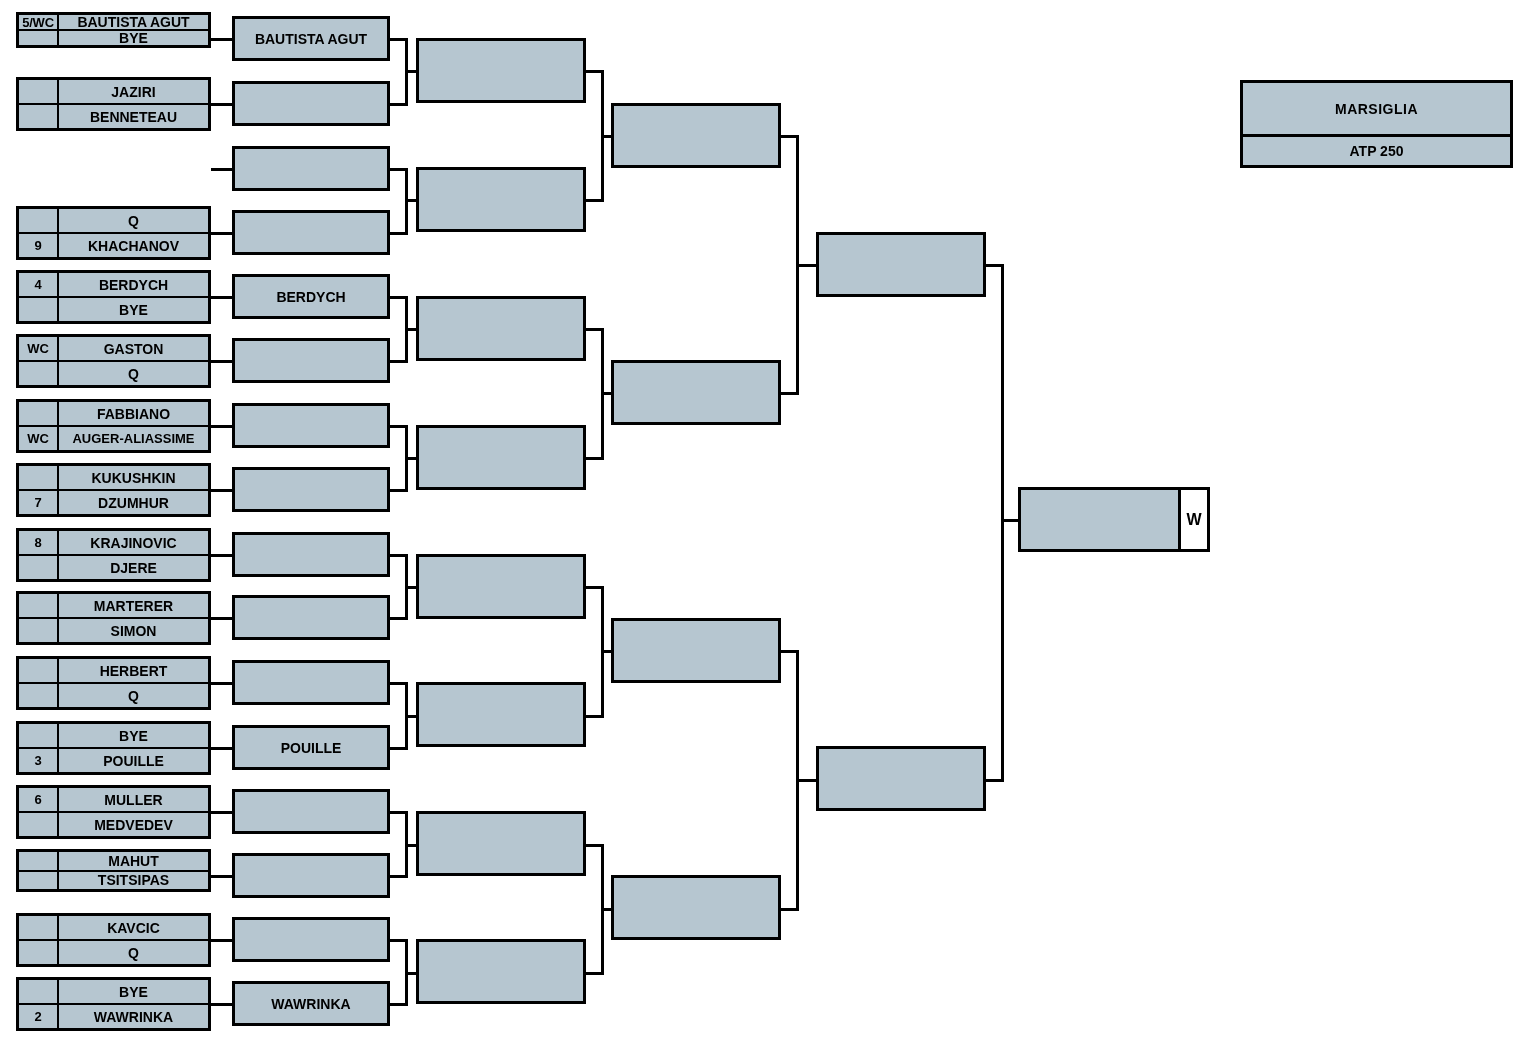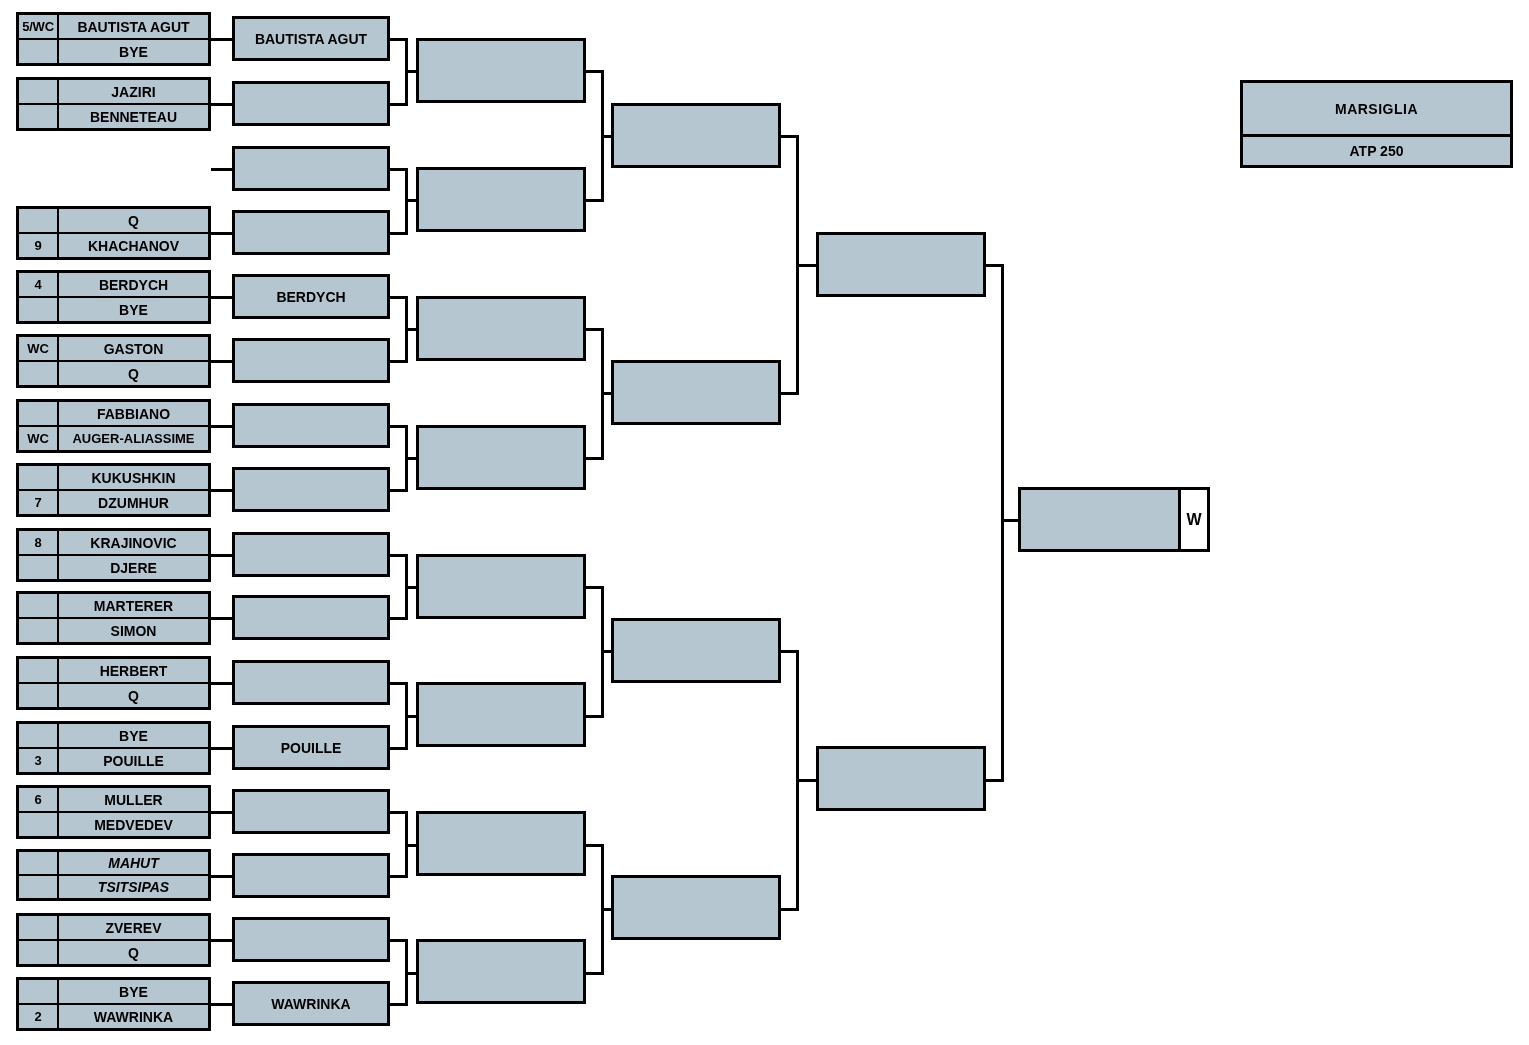--- a/index.html
+++ b/index.html
@@ -137,21 +137,21 @@
     font-size: 14px;
     font-weight: bold;
     color: #000000;
   }
 </style>
 </head>
 <body>
 
 <div id="bracket-root">
 
-  <div class="match" style="left:16px; top:12px; width:195px; height:54px;justify-content:center;">
+  <div class="match" style="left:16px; top:12px; width:195px; height:36px;justify-content:center;">
     <div class="slot top">
       <div class="slot-seed">5/WC</div>
       <div class="slot-name">BAUTISTA AGUT</div>
     </div>
     <div class="slot">
       <div class="slot-seed"></div>
       <div class="slot-name">BYE</div>
     </div>
   </div>
 
@@ -270,35 +270,35 @@
     <div class="slot top">
       <div class="slot-seed">6</div>
       <div class="slot-name">MULLER</div>
     </div>
     <div class="slot">
       <div class="slot-seed"></div>
       <div class="slot-name">MEDVEDEV</div>
     </div>
   </div>
 
-  <div class="match" style="left:16px; top:849px; width:195px; height:52px;font-style:italic;">
+  <div class="match" style="left:16px; top:849px; width:195px; height:43px;">
     <div class="slot top">
       <div class="slot-seed"></div>
       <div class="slot-name">MAHUT</div>
     </div>
     <div class="slot">
       <div class="slot-seed"></div>
       <div class="slot-name">TSITSIPAS</div>
     </div>
   </div>
 
   <div class="match" style="left:16px; top:913px; width:195px; height:54px;">
     <div class="slot top">
       <div class="slot-seed"></div>
-      <div class="slot-name">ZVEREV</div>
+      <div class="slot-name">KAVCIC</div>
     </div>
     <div class="slot">
       <div class="slot-seed"></div>
       <div class="slot-name">Q</div>
     </div>
   </div>
 
   <div class="match" style="left:16px; top:977px; width:195px; height:54px;">
     <div class="slot top">
       <div class="slot-seed"></div>

